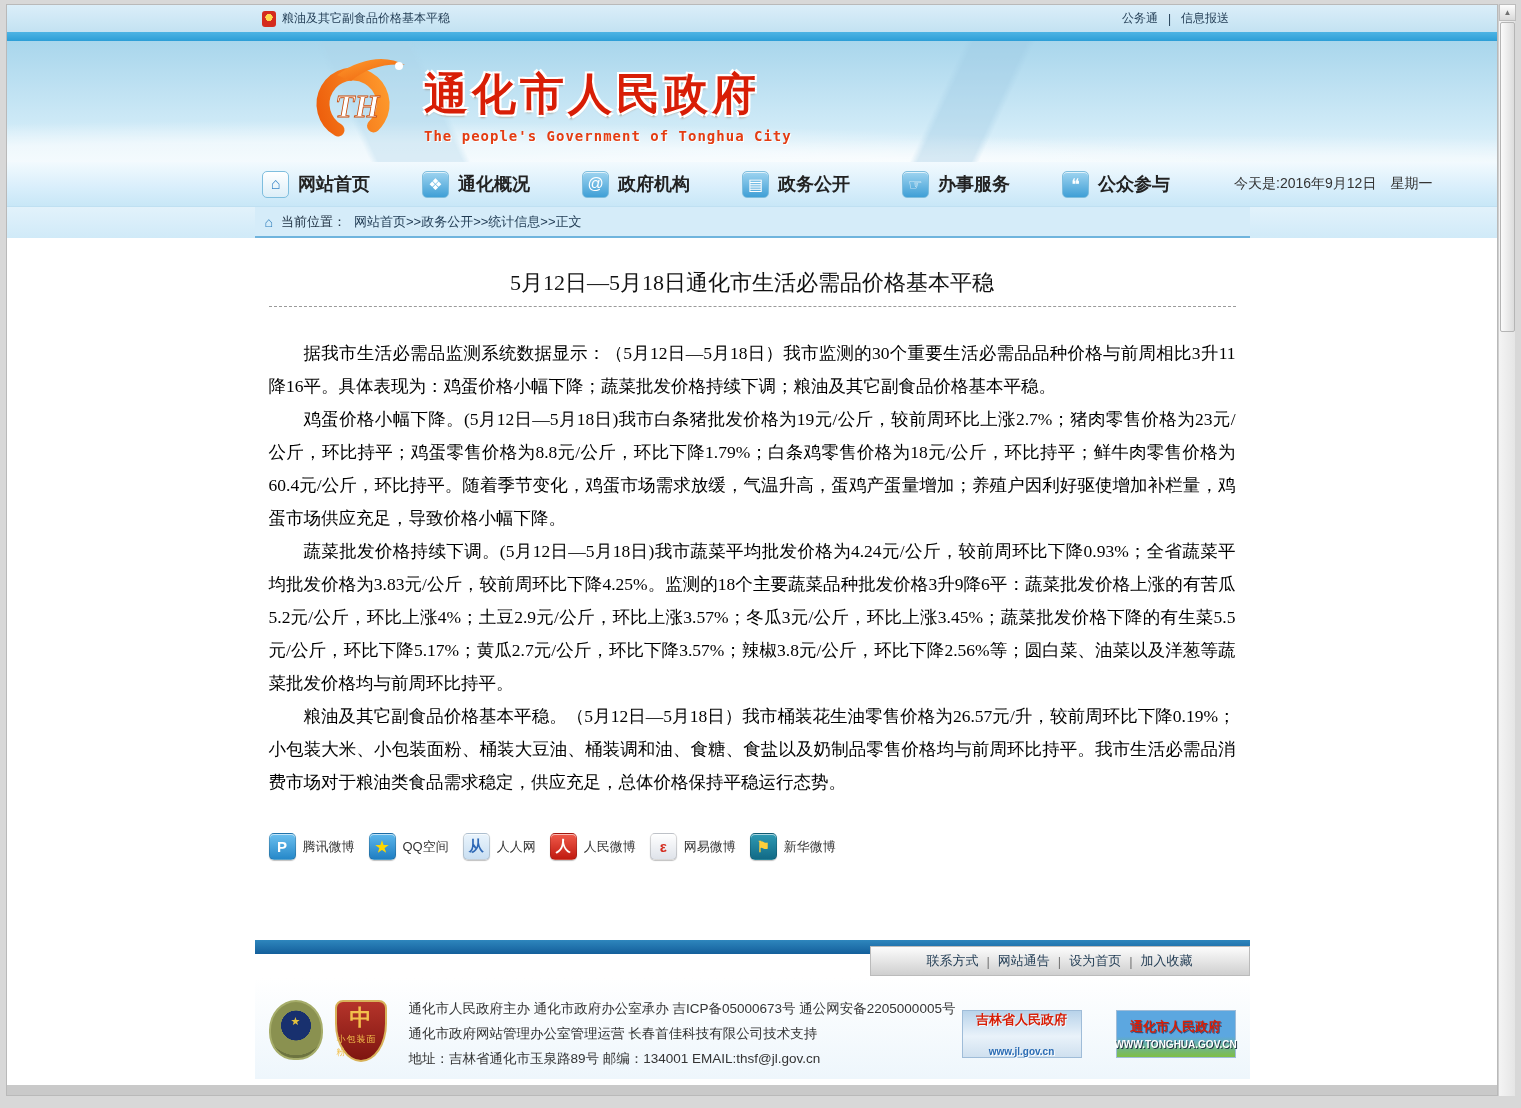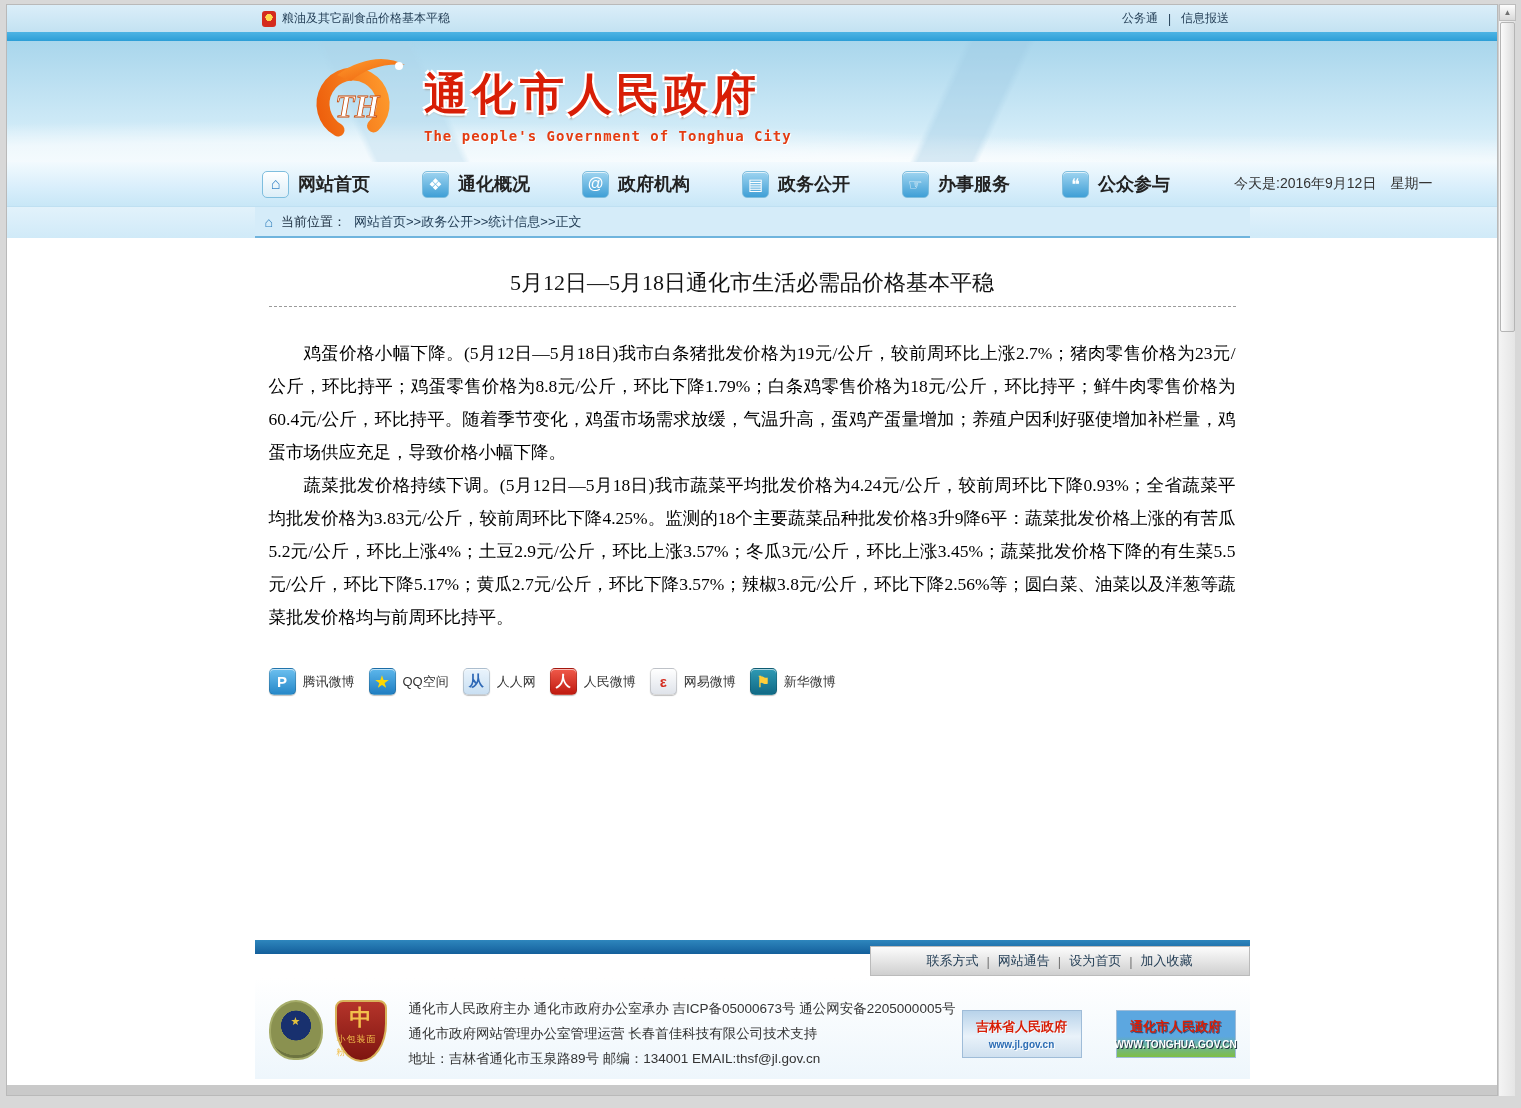--- a/index.html
+++ b/index.html
@@ -96,21 +96,21 @@
                    color:#e4c13d; font-size:11px; }
   .party { width:52px; height:62px; background:linear-gradient(#b5342a,#7e1510);
            border-radius:8px 8px 50% 50% / 8px 8px 62% 62%; position:relative;
            display:flex; flex-direction:column; align-items:center; justify-content:center; border:2px solid #d8b25a; }
   .party .zhong { color:#f3c04c; font-size:22px; font-weight:bold; font-family:"Liberation Serif", serif; }
   .party .ptxt { color:#f3c04c; font-size:9px; letter-spacing:1px; }
   .foot-text { font-size:13.5px; color:#333; line-height:25px; flex:1; }
   .foot-banners { display:flex; gap:34px; padding-top:14px; }
   .fbanner { width:120px; height:48px; border:1px solid #9fbcd8; display:flex; flex-direction:column;
              align-items:center; justify-content:center; cursor:pointer; }
-  .fbanner.jilin { background:linear-gradient(#b8d3ea,#e9f2fa 55%,#cfe0ef); }
+  .fbanner.jilin { background:linear-gradient(#b8d3ea,#e9f2fa 55%,#cfe0ef);justify-content:space-between; }
   .fbanner.tonghua { background:linear-gradient(#5ca7e0 55%,#7fbf45); }
   .fb-title { font-size:13px; font-weight:bold; color:#d81e06; text-shadow:1px 1px 0 rgba(255,255,255,.8); }
   .fbanner.tonghua .fb-title { text-shadow:1px 1px 0 rgba(0,40,90,.6); }
   .fb-url { font-size:10px; font-weight:bold; color:#2b6cb4; text-shadow:1px 1px 0 #fff; margin-top:3px; }
   .fbanner.tonghua .fb-url { color:#fff; text-shadow:1px 1px 0 #234; }
   .bottomstrip { position:absolute; left:0; right:0; bottom:0; height:10px; background:#c9c9c9; }
 </style>
 </head>
 <body>
 
@@ -183,22 +183,24 @@
       <span>当前位置：</span>
       <span class="link">网站首页&gt;&gt;政务公开&gt;&gt;统计信息&gt;&gt;正文</span>
     </div>
   </div>
 
   <div class="main">
     <div class="content">
       <h1 class="art-title">5月12日—5月18日通化市生活必需品价格基本平稳</h1>
       <div class="dashes"></div>
       <div class="body-text">
+        <p>据我市生活必需品监测系统数据显示：（5月12日—5月18日）我市监测的30个重要生活必需品品种价格与前周相比3升11降16平。具体表现为：鸡蛋价格小幅下降；蔬菜批发价格持续下调；粮油及其它副食品价格基本平稳。</p>
         <p>鸡蛋价格小幅下降。(5月12日—5月18日)我市白条猪批发价格为19元/公斤，较前周环比上涨2.7%；猪肉零售价格为23元/公斤，环比持平；鸡蛋零售价格为8.8元/公斤，环比下降1.79%；白条鸡零售价格为18元/公斤，环比持平；鲜牛肉零售价格为60.4元/公斤，环比持平。随着季节变化，鸡蛋市场需求放缓，气温升高，蛋鸡产蛋量增加；养殖户因利好驱使增加补栏量，鸡蛋市场供应充足，导致价格小幅下降。</p>
         <p>蔬菜批发价格持续下调。(5月12日—5月18日)我市蔬菜平均批发价格为4.24元/公斤，较前周环比下降0.93%；全省蔬菜平均批发价格为3.83元/公斤，较前周环比下降4.25%。监测的18个主要蔬菜品种批发价格3升9降6平：蔬菜批发价格上涨的有苦瓜5.2元/公斤，环比上涨4%；土豆2.9元/公斤，环比上涨3.57%；冬瓜3元/公斤，环比上涨3.45%；蔬菜批发价格下降的有生菜5.5元/公斤，环比下降5.17%；黄瓜2.7元/公斤，环比下降3.57%；辣椒3.8元/公斤，环比下降2.56%等；圆白菜、油菜以及洋葱等蔬菜批发价格均与前周环比持平。</p>
+        <p>粮油及其它副食品价格基本平稳。（5月12日—5月18日）我市桶装花生油零售价格为26.57元/升，较前周环比下降0.19%；小包装大米、小包装面粉、桶装大豆油、桶装调和油、食糖、食盐以及奶制品零售价格均与前周环比持平。我市生活必需品消费市场对于粮油类食品需求稳定，供应充足，总体价格保持平稳运行态势。</p>
       </div>
 
       <div class="share">
         <span class="share-item">
           <span class="share-ico ic-tencent">P</span>
           <span class="share-label">腾讯微博</span>
         </span>
         <span class="share-item">
           <span class="share-ico ic-qzone">★</span>
           <span class="share-label">QQ空间</span>

